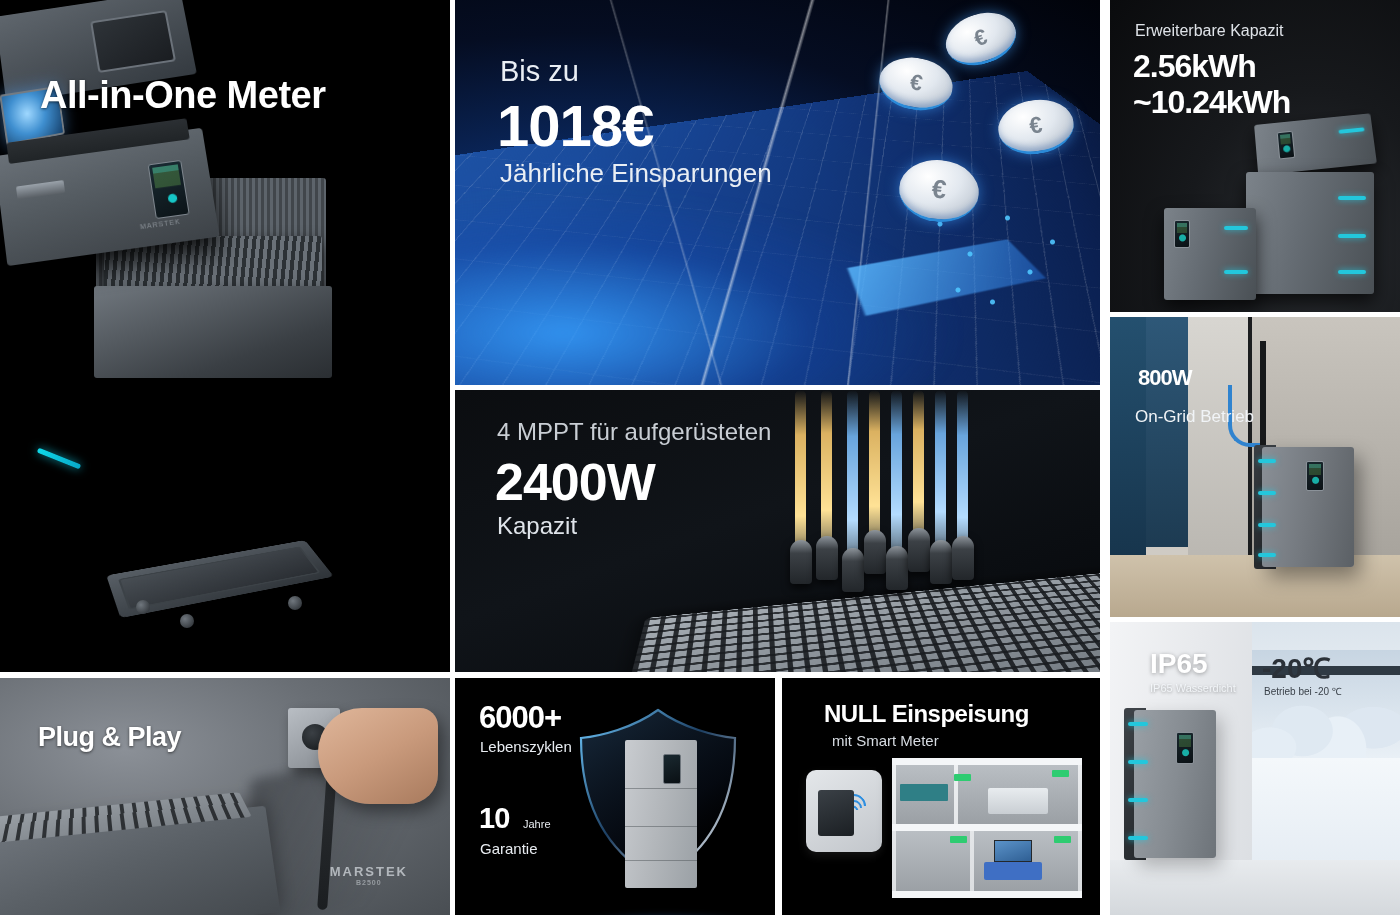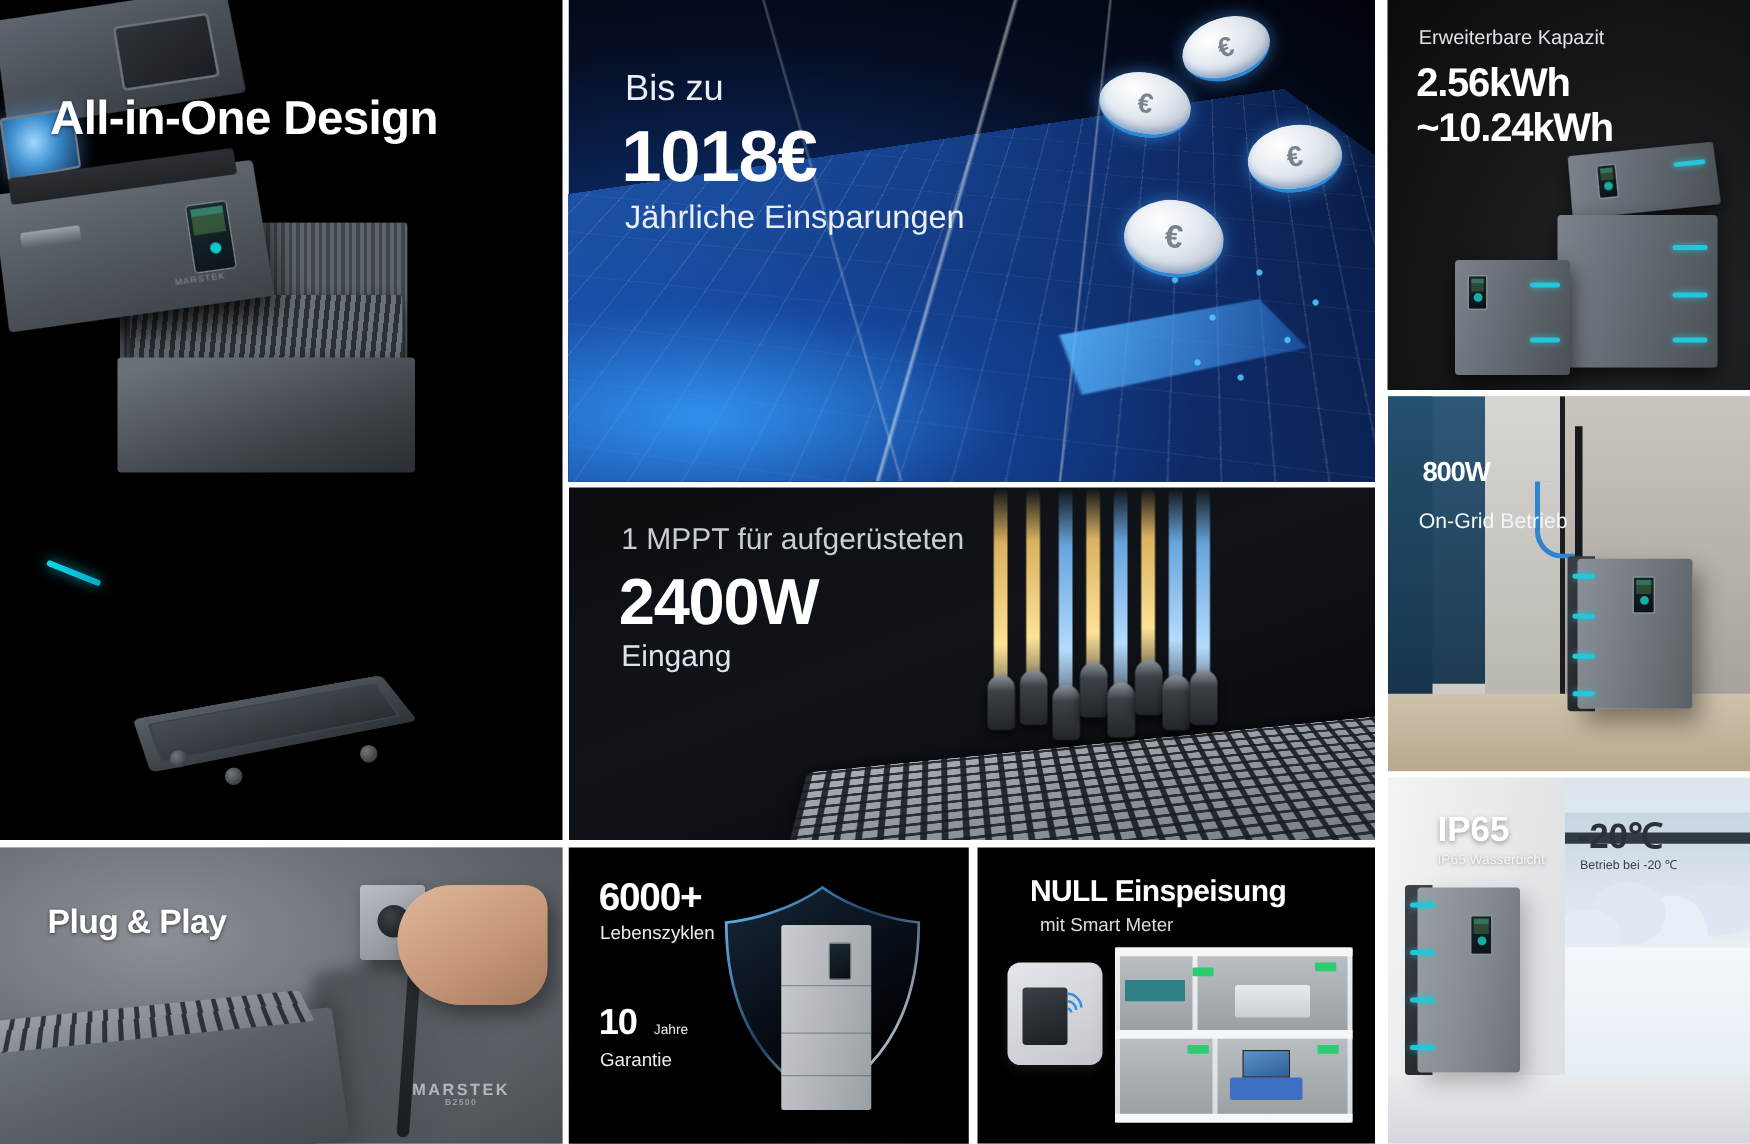--- a/index.html
+++ b/index.html
@@ -441,21 +441,21 @@
         <div id="exp-handle"></div>
         <div id="exp-lcd"></div>
         <div id="exp-brand">MARSTEK</div>
       </div>
       <div class="plate" id="exp-base"></div>
       <div class="caster" style="left:136px; top:600px;"></div>
       <div class="caster" style="left:180px; top:614px;"></div>
       <div class="caster" style="left:288px; top:596px;"></div>
       <div id="exp-cyan"></div>
     </div>
-    <div class="h-title" id="allinone-title">All-in-One Design</div>
+    <div class="h-title" id="allinone-title">All-in-One Meter</div>
   </div>
 
   <div class="panel" id="p-savings">
     <div class="sp-field"></div>
     <div class="sp-glow"></div>
     <div class="sp-lines"></div>
     <div class="sp-highlight"></div>
     <div class="particles"></div>
 
     <div class="coin" style="left:490px; top:14px; width:72px; height:50px; font-size:22px; transform:rotate(-18deg);">€</div>
@@ -483,23 +483,23 @@
 
     <div class="mc4" style="left:335px; top:150px;"></div>
     <div class="mc4" style="left:361px; top:146px;"></div>
     <div class="mc4" style="left:387px; top:158px;"></div>
     <div class="mc4" style="left:409px; top:140px;"></div>
     <div class="mc4" style="left:431px; top:156px;"></div>
     <div class="mc4" style="left:453px; top:138px;"></div>
     <div class="mc4" style="left:475px; top:150px;"></div>
     <div class="mc4" style="left:497px; top:146px;"></div>
 
-    <div id="mppt-pre">1 MPPT für aufgerüsteten</div>
+    <div id="mppt-pre">4 MPPT für aufgerüsteten</div>
     <div class="txt-big" id="mppt-main">2400W</div>
-    <div id="mppt-sub">Eingang</div>
+    <div id="mppt-sub">Kapazit</div>
   </div>
 
   <div class="panel" id="p-capacity">
     <div class="stackunit" style="left:146px; top:118px; width:118px; height:52px; transform:perspective(600px) rotateX(14deg) rotateZ(-6deg);">
       <div class="miniLcd" style="left:22px; top:10px; width:16px; height:28px;"></div>
       <div class="cyanbar" style="right:8px; top:14px; width:26px;"></div>
     </div>
     <div class="stackunit" style="left:136px; top:172px; width:128px; height:122px;">
       <div class="cyanbar" style="right:8px; top:24px; width:28px;"></div>
       <div class="cyanbar" style="right:8px; top:62px; width:28px;"></div>

